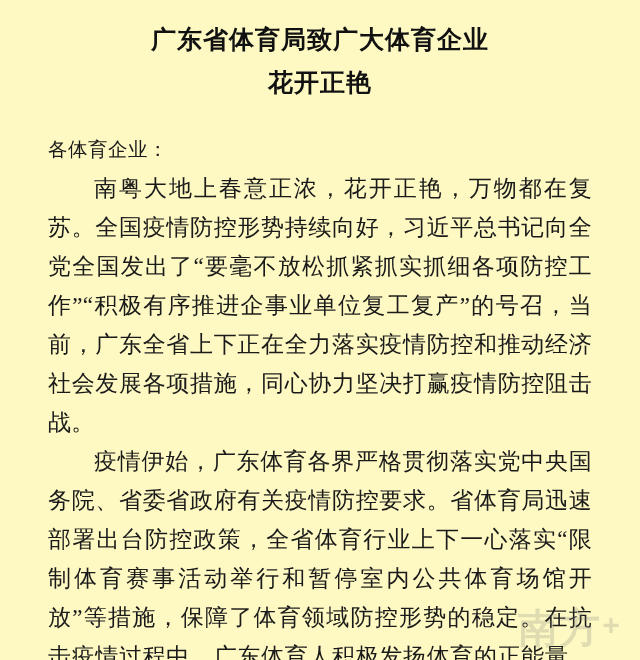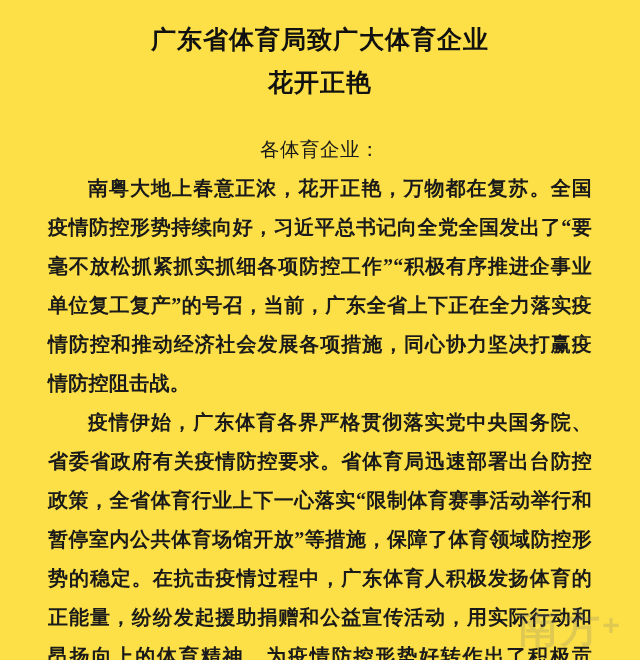--- a/index.html
+++ b/index.html
@@ -13,21 +13,21 @@
     overflow: hidden;
     font-family: "Liberation Serif", "DejaVu Serif", serif;
     color: #1a1a1a;
   }
   .page {
     position: relative;
     width: 640px;
     height: 660px;
     box-sizing: border-box;
     padding: 18px 48px 0 48px;
-    background: #fde047;
+    background: #fef9c3;
   }
   .doc-title {
     text-align: center;
     font-size: 25px;
     line-height: 43px;
     font-weight: bold;
     letter-spacing: 1px;
     color: #111111;
     margin: 0;
   }
@@ -35,32 +35,30 @@
     display: block;
   }
   .body-block {
     margin-top: 26px;
   }
   .salutation {
     font-size: 19.5px;
     line-height: 39px;
     letter-spacing: 0.5px;
     color: #1a1a1a;
-    text-align: center;
   }
   .para {
-    font-size: 20px;
+    font-size: 23px;
     line-height: 39px;
     letter-spacing: 0.3px;
     text-align: justify;
     text-justify: inter-ideograph;
     text-indent: 2em;
     margin: 0;
     color: #1a1a1a;
-    font-weight: bold;
   }
   .watermark {
     position: absolute;
     right: 18px;
     bottom: 8px;
     font-size: 40px;
     line-height: 1;
     color: rgba(120,120,120,0.22);
     font-family: Liberation Mono, monospace;
     font-weight: bold;

